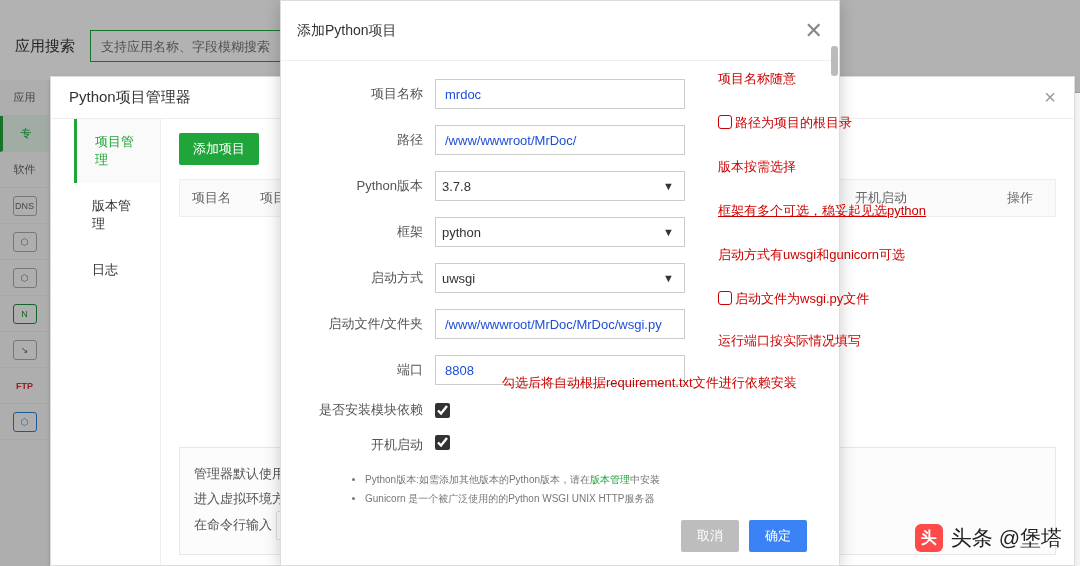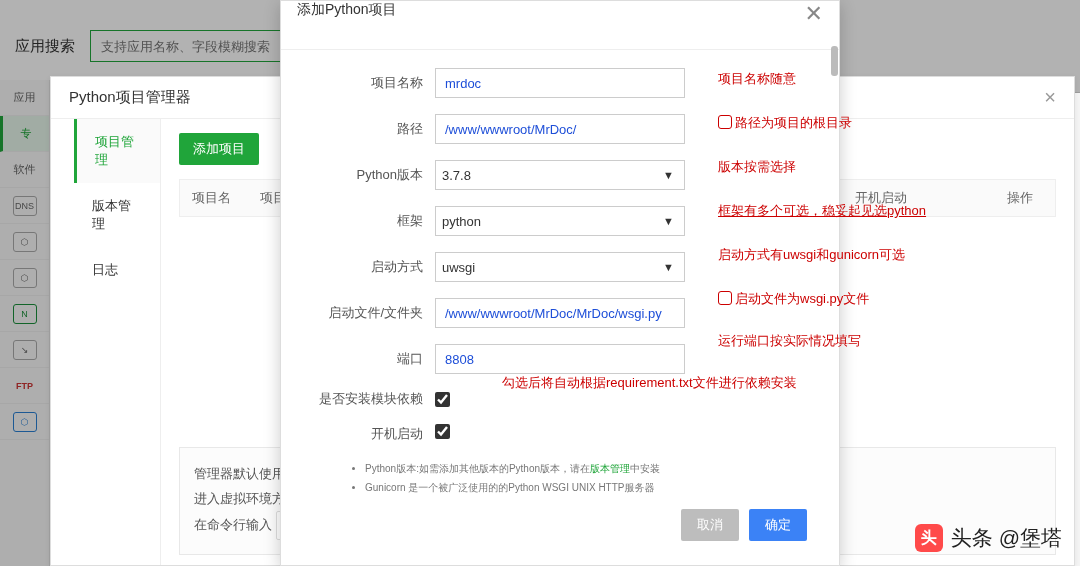--- a/index.html
+++ b/index.html
@@ -28,21 +28,21 @@
     .btn-green { background: #20a53a; color: #fff; border: none; padding: 7px 14px; font-size: 13px; border-radius: 2px; cursor: pointer; }
     .tbl-head { margin-top: 14px; height: 38px; background: #fafafa; border: 1px solid #eee; display: flex; align-items: center; font-size: 13px; color: #666; }
     .tbl-head span:nth-child(1){ width: 80px; padding-left: 12px; }
     .tbl-head span:nth-child(2){ width: 60px; }
     .tbl-head span:nth-child(3){ flex: 1; }
     .tbl-head span:nth-child(4){ width: 130px; }
     .tbl-head span:nth-child(5){ width: 70px; text-align: center; }
     .info-box { position: absolute; left: 18px; right: 18px; bottom: 10px; border: 1px solid #e8e8e8; background: #fcfcfc; padding: 14px; font-size: 13px; color: #555; line-height: 1.9; }
     .code-pill { display: inline-block; border: 1px solid #ddd; background: #fff; padding: 2px 8px; font-size: 12px; color: #333; border-radius: 2px; }
     .modal { position: absolute; left: 280px; top: 0; width: 560px; height: 566px; background: #fff; box-shadow: 0 4px 16px rgba(0,0,0,0.2); border: 1px solid #ddd; }
-    .modal-header { height: 49px; display: flex; justify-content: space-between; padding: 0 16px; border-bottom: 1px solid #eee; }
+    .modal-header { height: 60px; display: flex; align-items: center; justify-content: space-between; padding: 0 16px; border-bottom: 1px solid #eee; }
     .modal-title { font-size: 14px; color: #333; }
     .modal-close { font-size: 22px; color: #888; cursor: pointer; font-weight: 300; }
     .modal-body { padding: 18px 24px 6px 24px; overflow-y: auto; height: calc(100% - 44px); position: relative; }
     .form-row { display: flex; align-items: center; margin-bottom: 16px; }
     .form-label { width: 130px; text-align: right; font-size: 13px; color: #555; padding-right: 12px; }
     .form-ctrl { flex: 1; }
     .form-ctrl input[type=text] { width: 250px; height: 30px; border: 1px solid #ccc; padding: 10px 9px; font-size: 13px; color: #1d4ed8; outline: none; }
     .form-ctrl select, .sel { width: 250px; height: 30px; border: 1px solid #ccc; padding: 0 6px; font-size: 13px; color: #333; background: #fff; display: inline-flex; align-items: center; justify-content: space-between; }
     .sel .caret { color: #333; font-size: 11px; padding-right: 4px; }
     .form-ctrl input[type=checkbox]{ width: 15px; height: 15px; accent-color: #333; }

